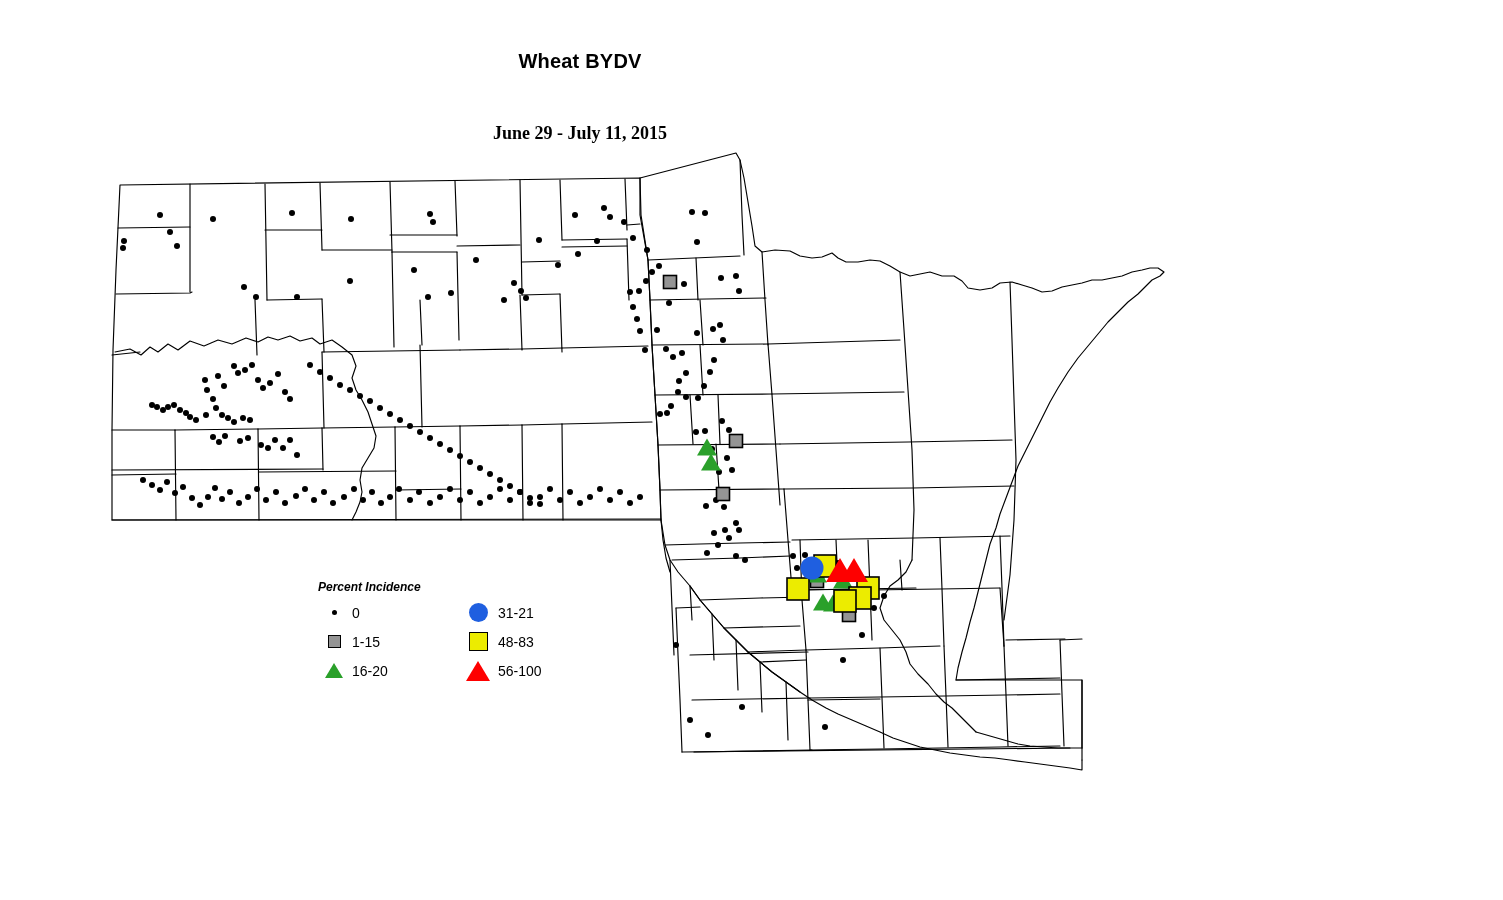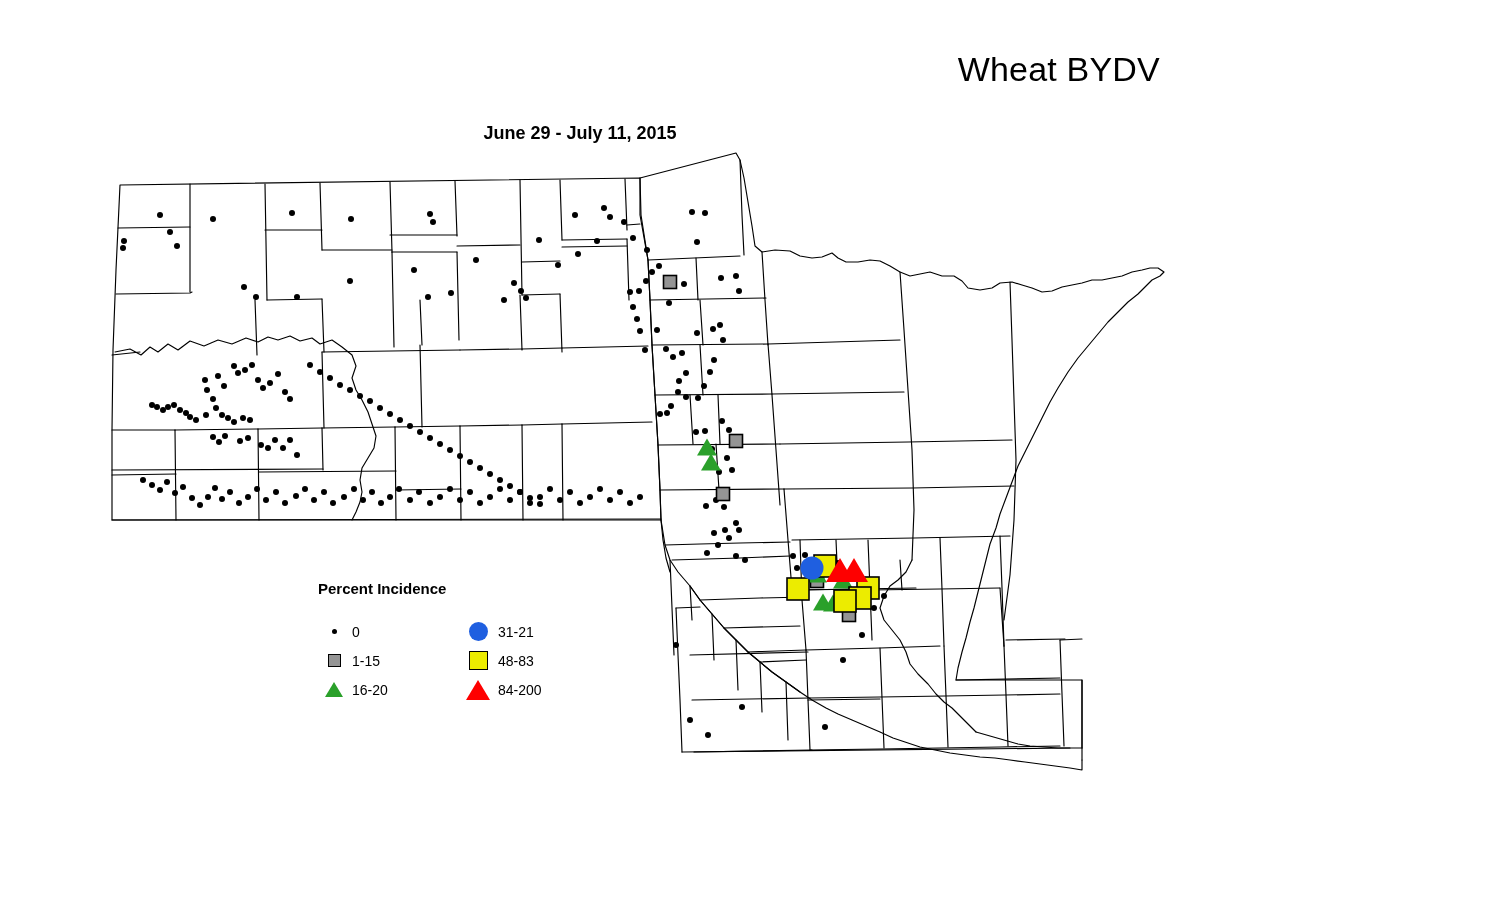--- a/index.html
+++ b/index.html
@@ -1,25 +1,25 @@
 <!DOCTYPE html>
 <html><head>
 <meta charset="utf-8">
 <style>
   html,body{margin:0;padding:0;background:#ffffff;}
   body{width:1503px;height:900px;position:relative;overflow:hidden;
        font-family:"Liberation Sans",sans-serif;color:#000;}
   #page{position:absolute;inset:0;}
-  .title{position:absolute;left:0;top:50px;width:1160px;text-align:right;
-         font-size:34px;font-weight:normal;letter-spacing:.2px;}
+  .title{position:absolute;left:0;top:50px;width:1160px;text-align:center;
+         font-size:20px;font-weight:bold;letter-spacing:.2px;}
   .subtitle{position:absolute;left:0;top:123px;width:1160px;text-align:center;
-            font-size:18px;font-weight:bold;}
+            font-size:18px;font-weight:bold;font-family:Liberation Serif, serif;}
   #mapsvg{position:absolute;left:0;top:0;width:1503px;height:900px;}
   .legend{position:absolute;left:316px;top:580px;width:230px;height:125px;}
-  .legend-title{font-size:15px;font-weight:bold;margin:0 0 20px 2px;}
+  .legend-title{font-size:12px;font-weight:bold;margin:0 0 4px 2px;font-style:italic;}
   .legend-grid{display:grid;grid-template-columns:36px 106px 40px auto;
                grid-template-rows:29px 29px 29px;align-items:center;}
   .lgsym{display:flex;align-items:center;justify-content:center;height:29px;}
   .lglabel{font-size:14px;}
   .sym-dot{width:5px;height:5px;border-radius:50%;background:#000;}
   .sym-sq-gray{width:11px;height:11px;background:#949494;border:1.5px solid #000;}
   .sym-tri-green{width:0;height:0;border-left:9px solid transparent;
                  border-right:9px solid transparent;border-bottom:15px solid #2aa02a;}
   .sym-circ-blue{width:19px;height:19px;border-radius:50%;background:#1f5fe0;}
   .sym-sq-yellow{width:17px;height:17px;background:#ecec00;border:1.7px solid #000;}
@@ -491,17 +491,17 @@
         </div>
       <div class="lglabel">48-83</div>
 
       <div class="lgsym">
           <span class="sym-tri-green"></span>
         </div>
       <div class="lglabel">16-20</div>
       <div class="lgsym">
           <span class="sym-tri-red"></span>
         </div>
-      <div class="lglabel">84-200</div>
+      <div class="lglabel">56-100</div>
 
     </div>
   </div>
 </div>
 
 </body></html>

